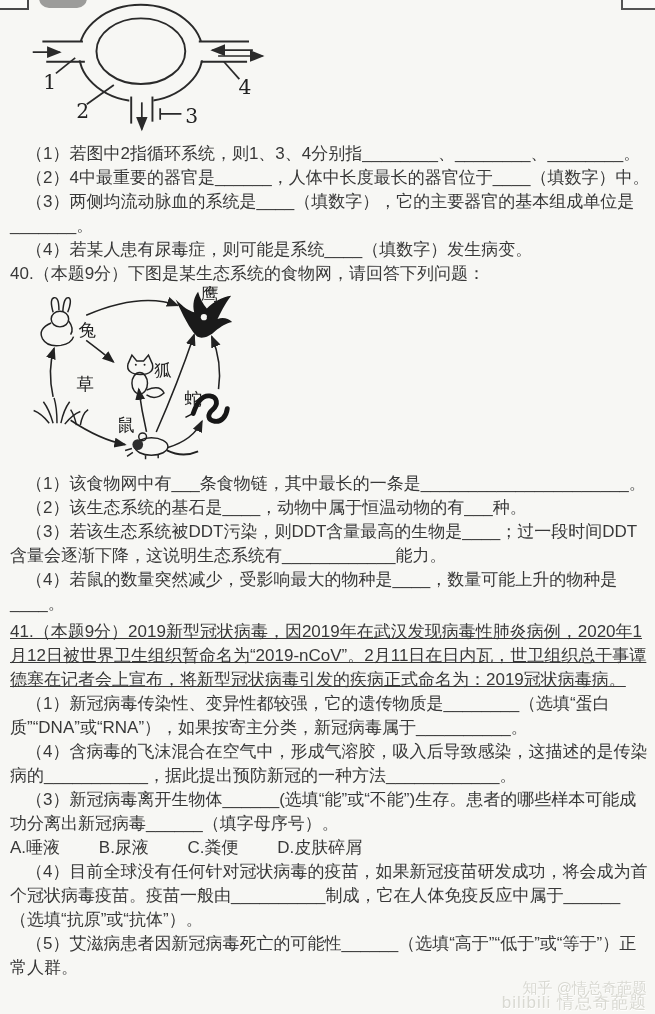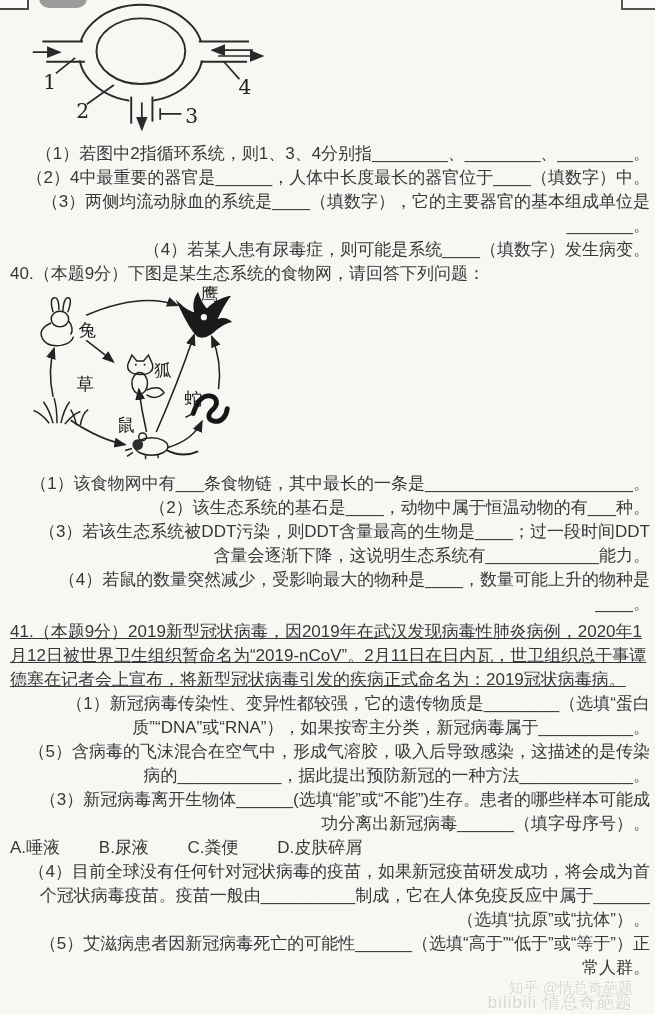--- a/index.html
+++ b/index.html
@@ -4,30 +4,30 @@
 <style>
   html,body{margin:0;padding:0;background:#e9e9e7;}
   .page{
     position:relative;width:655px;height:1014px;overflow:hidden;
     background:#f7f7f4;
     font-family:"Liberation Sans","DejaVu Sans",sans-serif;
     color:#383838;
   }
   .txt{font-size:17px;line-height:24px;letter-spacing:0;}
   p{margin:0;}
-  .item{padding:0 5px 0 10px;text-indent:16px;text-align:right;}
+  .item{padding:0 5px 0 10px;text-indent:16px;}
   .qheader{padding:0 4px 0 10px;text-indent:0;}
   .intro{padding:0 8px 0 10px;text-indent:0;text-decoration:underline;}
   .diagram-block{display:block;}
   .options-row{padding:0 12px 0 10px;}
   .options-row span{display:inline-block;margin-right:34px;}
   .sec40-items{margin-top:6px;}
   .sec41{margin-top:4px;}
   .watermark{
-    position:absolute;right:22px;bottom:4px;text-align:right;
+    position:absolute;right:8px;bottom:4px;text-align:right;
     color:#d9d9d2;text-shadow:0.5px 0.5px 0 #ffffff;
     line-height:15px;user-select:none;
   }
   .watermark .wm1{font-size:15px;}
   .watermark .wm2{font-size:17px;font-weight:normal;letter-spacing:1px;}
   .corner-frag-left{
     position:absolute;top:-7px;left:-5px;width:30px;height:13px;
     border:2px solid #4a4a4a;background:#fbfbf9;
   }
   .corner-blob{
@@ -171,21 +171,21 @@
   <div class="txt sec40-items">
     <p class="item">（1）该食物网中有___条食物链，其中最长的一条是______________________。</p>
     <p class="item">（2）该生态系统的基石是____，动物中属于恒温动物的有___种。</p>
     <p class="item">（3）若该生态系统被DDT污染，则DDT含量最高的生物是____；过一段时间DDT含量会逐渐下降，这说明生态系统有____________能力。</p>
     <p class="item">（4）若鼠的数量突然减少，受影响最大的物种是____，数量可能上升的物种是____。</p>
   </div>
 
   <div class="txt sec41">
     <p class="intro">41.（本题9分）2019新型冠状病毒，因2019年在武汉发现病毒性肺炎病例，2020年1月12日被世界卫生组织暂命名为“2019-nCoV”。2月11日在日内瓦，世卫组织总干事谭德塞在记者会上宣布，将新型冠状病毒引发的疾病正式命名为：2019冠状病毒病。</p>
     <p class="item">（1）新冠病毒传染性、变异性都较强，它的遗传物质是________（选填“蛋白质”“DNA”或“RNA”），如果按寄主分类，新冠病毒属于__________。</p>
-    <p class="item">（5）含病毒的飞沫混合在空气中，形成气溶胶，吸入后导致感染，这描述的是传染病的___________，据此提出预防新冠的一种方法____________。</p>
+    <p class="item">（4）含病毒的飞沫混合在空气中，形成气溶胶，吸入后导致感染，这描述的是传染病的___________，据此提出预防新冠的一种方法____________。</p>
     <p class="item">（3）新冠病毒离开生物体______(选填“能”或“不能”)生存。患者的哪些样本可能成功分离出新冠病毒______（填字母序号）。</p>
     <p class="options-row">
       <span>A.唾液</span>
       <span>B.尿液</span>
       <span>C.粪便</span>
       <span>D.皮肤碎屑</span>
     </p>
     <p class="item">（4）目前全球没有任何针对冠状病毒的疫苗，如果新冠疫苗研发成功，将会成为首个冠状病毒疫苗。疫苗一般由__________制成，它在人体免疫反应中属于______（选填“抗原”或“抗体”）。</p>
     <p class="item">（5）艾滋病患者因新冠病毒死亡的可能性______（选填“高于”“低于”或“等于”）正常人群。</p>
   </div>

